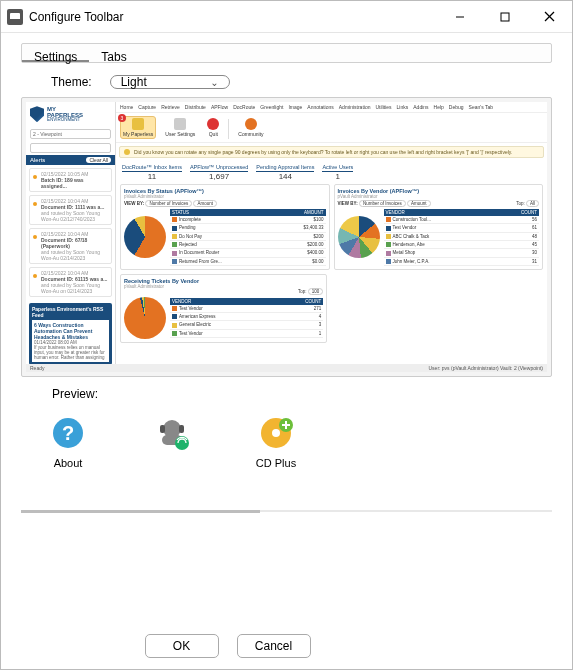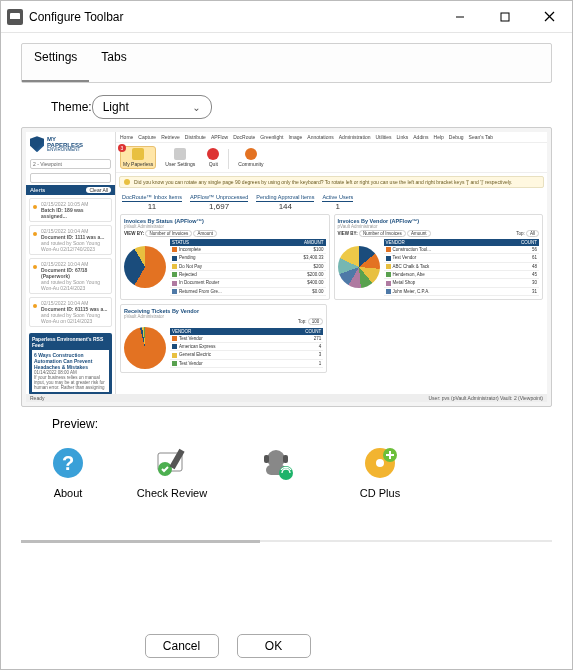--- a/index.html
+++ b/index.html
@@ -46,45 +46,45 @@
     justify-content: center;
     font-size: 13px;
   }
   .win-btn svg { display: block; }
   .content {
     padding: 10px 20px 0 20px;
   }
   .tabs-bar {
     border: 1px solid #d0d0d0;
     border-radius: 2px;
-    height: 40px;
+    height: 20px;
     display: flex;
     align-items: stretch;
     background: #fdfdfd;
     margin-bottom: 12px;
   }
   .tab {
     padding: 6px 12px 4px 12px;
     font-size: 12px;
     border-bottom: 2px solid transparent;
     cursor: default;
   }
   .tab.active {
     border-bottom: 2px solid #888;
   }
   .theme-row {
     display: flex;
     align-items: center;
-    gap: 0;
+    gap: 18px;
     padding-left: 30px;
   }
   .theme-row label { font-size: 12px; }
   .theme-select {
     width: 120px;
-    height: 24px;
+    height: 14px;
     border: 1px solid #888;
     border-radius: 11px;
     padding: 0 10px;
     font-size: 12px;
     display: flex;
     align-items: center;
     justify-content: space-between;
     background: #fff;
   }
   .theme-select .chev { font-size: 10px; color: #555; }
@@ -622,31 +622,20 @@
         <svg width="36" height="36">
             <circle cx="18" cy="18" r="15" fill="#3aa0d8"></circle>
             <text x="18" y="25" text-anchor="middle" font-size="20" fill="#fff" font-weight="bold">?</text>
           </svg>
       </div>
       <div class="tool-label">About</div>
     </div>
     <div class="tool-item">
       <div class="tool-icon">
         <svg width="36" height="36">
-            <rect x="4" y="8" width="24" height="18" rx="2" fill="#fff" stroke="#888"></rect>
-            <circle cx="11" cy="24" r="7" fill="#4caf50"></circle>
-            <path d="M8 24 l2 2 l4 -4" stroke="#fff" stroke-width="2" fill="none"></path>
-            <rect x="20" y="4" width="6" height="20" fill="#555" transform="rotate(30 23 14)"></rect>
-          </svg>
-      </div>
-      <div class="tool-label">Check Review</div>
-    </div>
-    <div class="tool-item">
-      <div class="tool-icon">
-        <svg width="36" height="36">
             <circle cx="18" cy="14" r="9" fill="#888"></circle>
             <rect x="8" y="20" width="20" height="10" rx="5" fill="#888"></rect>
             <rect x="6" y="10" width="5" height="8" rx="2" fill="#555"></rect>
             <rect x="25" y="10" width="5" height="8" rx="2" fill="#555"></rect>
             <circle cx="28" cy="28" r="7" fill="#1db36a"></circle>
             <path d="M24 28 a4 4 0 0 1 8 0" stroke="#fff" stroke-width="1.3" fill="none"></path>
             <path d="M23 25 a6 6 0 0 1 10 0" stroke="#fff" stroke-width="1.3" fill="none"></path>
           </svg>
       </div>
     </div>
@@ -663,16 +652,16 @@
       <div class="tool-label">CD Plus</div>
     </div>
   </div>
 
   <div class="scroll-track">
     <div class="scroll-thumb"></div>
   </div>
 </div>
 
 <div class="footer">
+  <div class="btn">OK</div>
   <div class="btn">Cancel</div>
-  <div class="btn">OK</div>
   <div class="footer-gap"></div>
 </div>
 
 </body></html>

